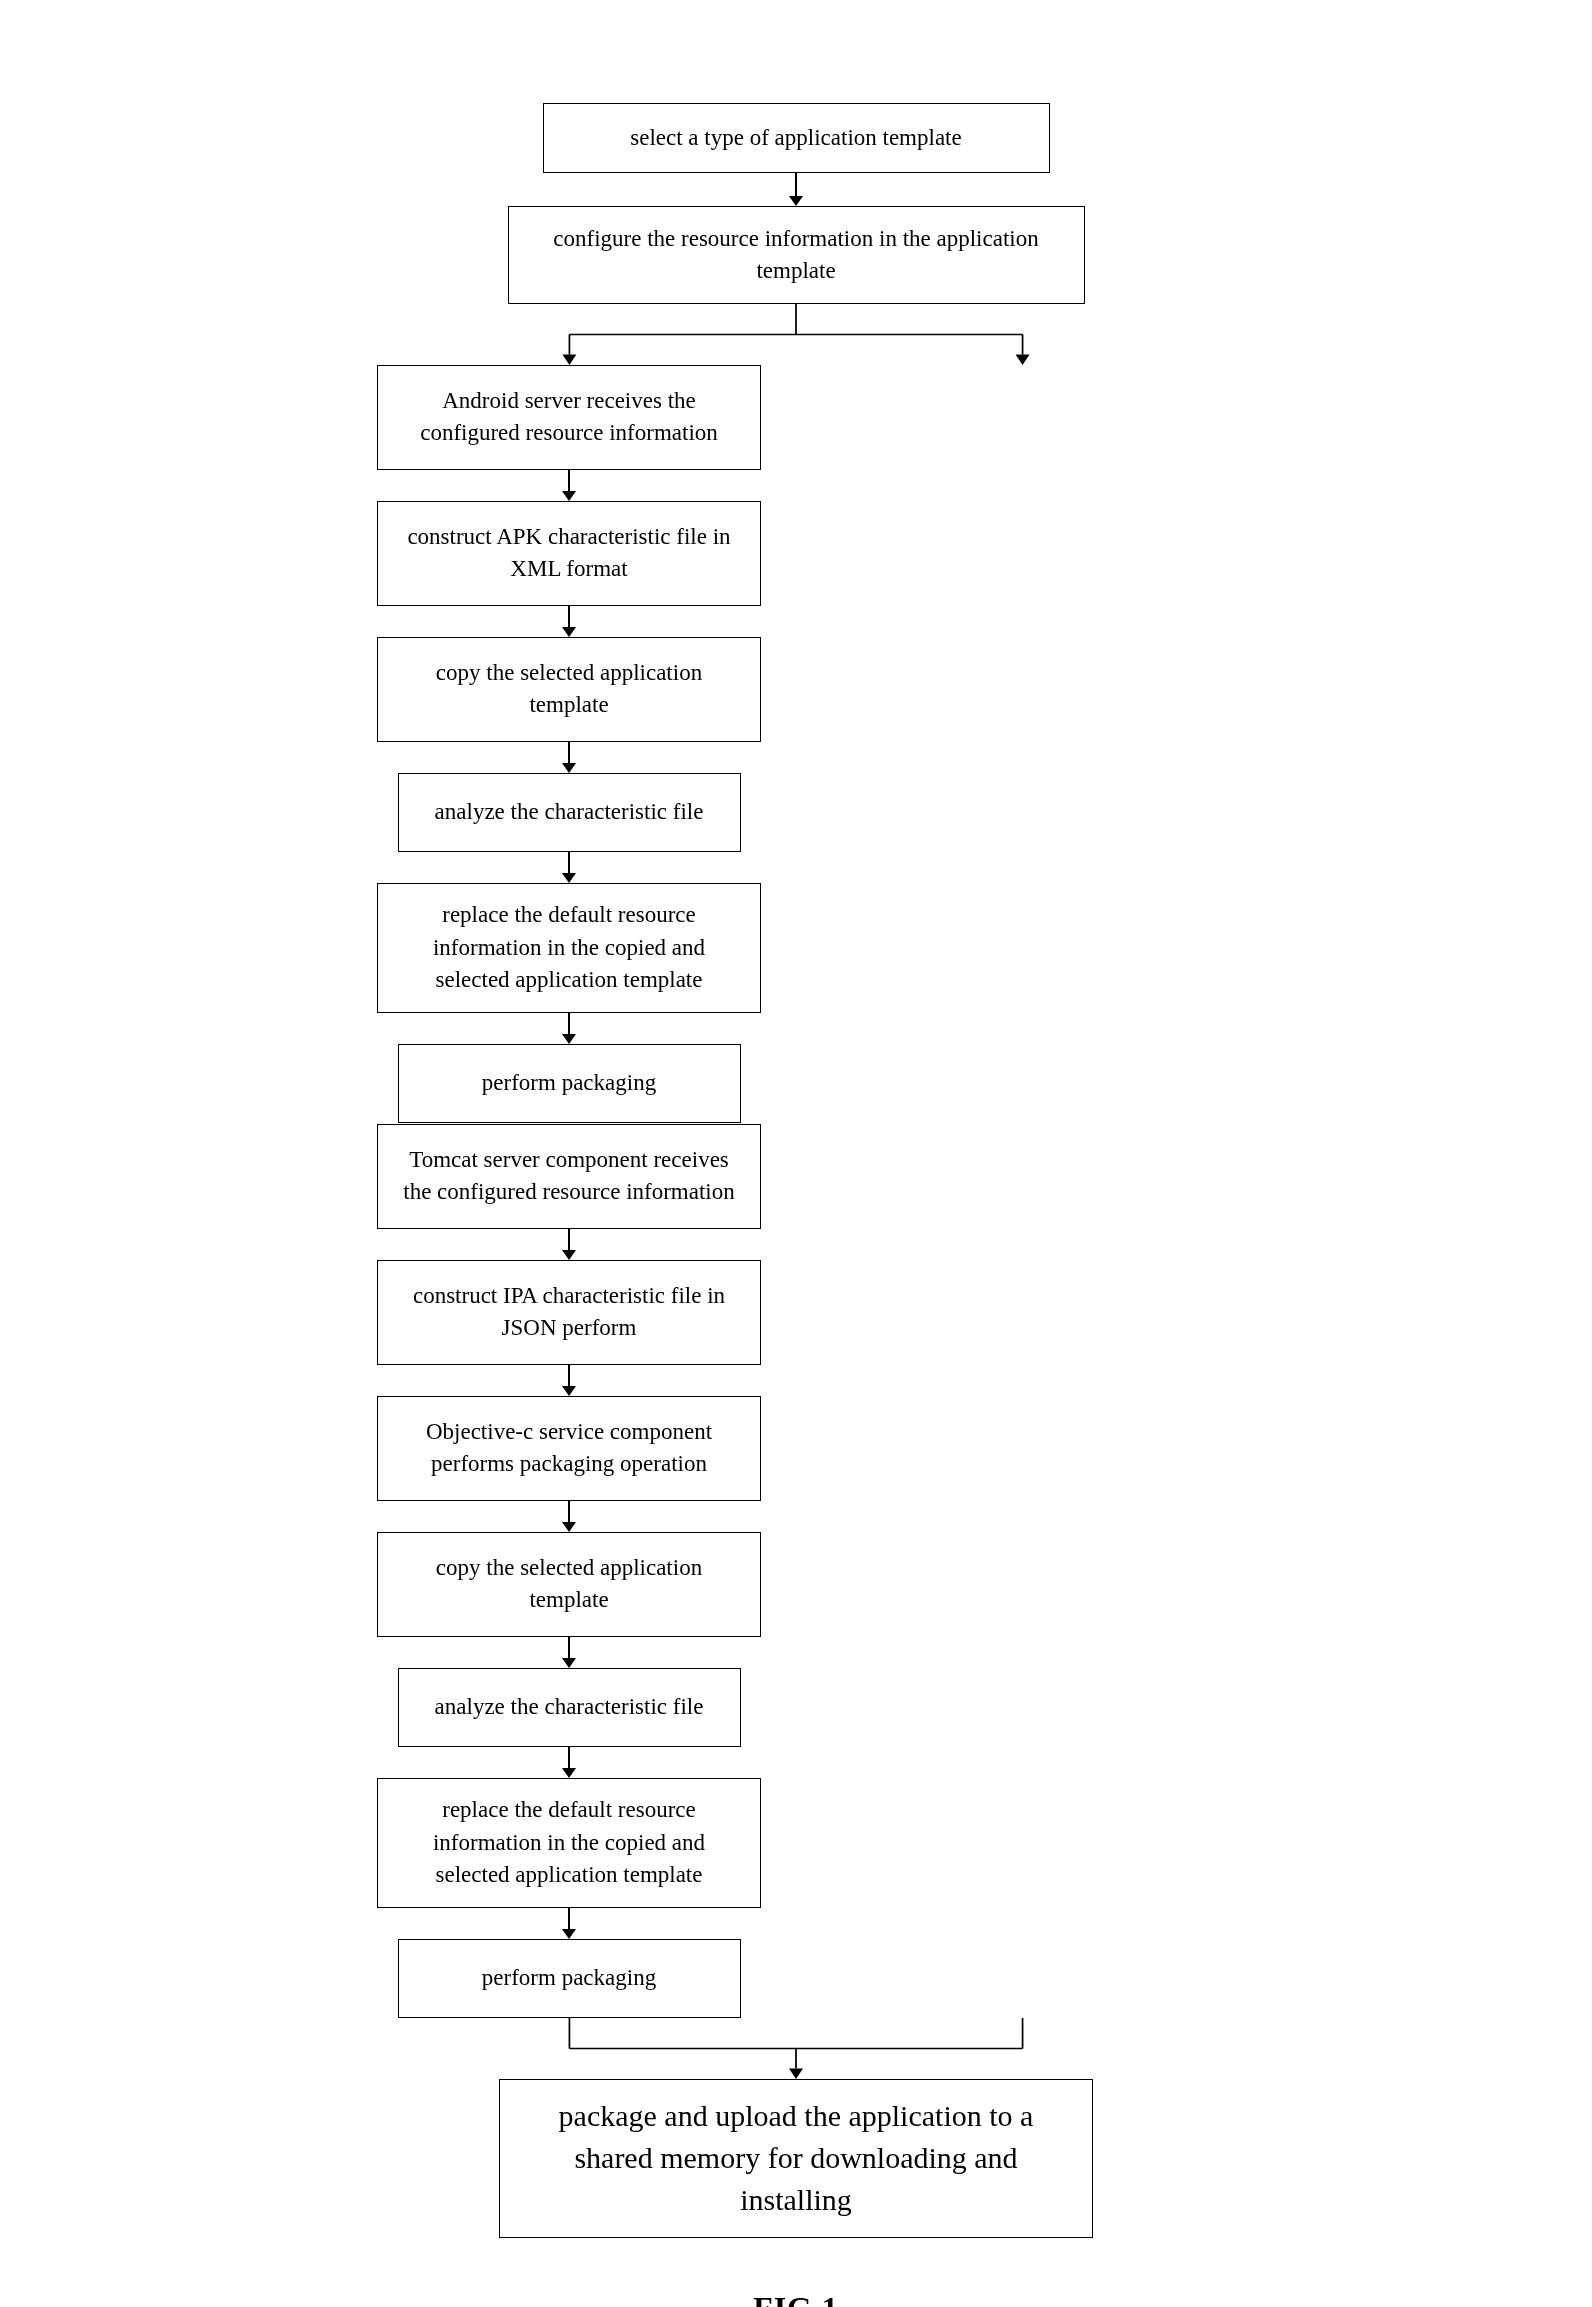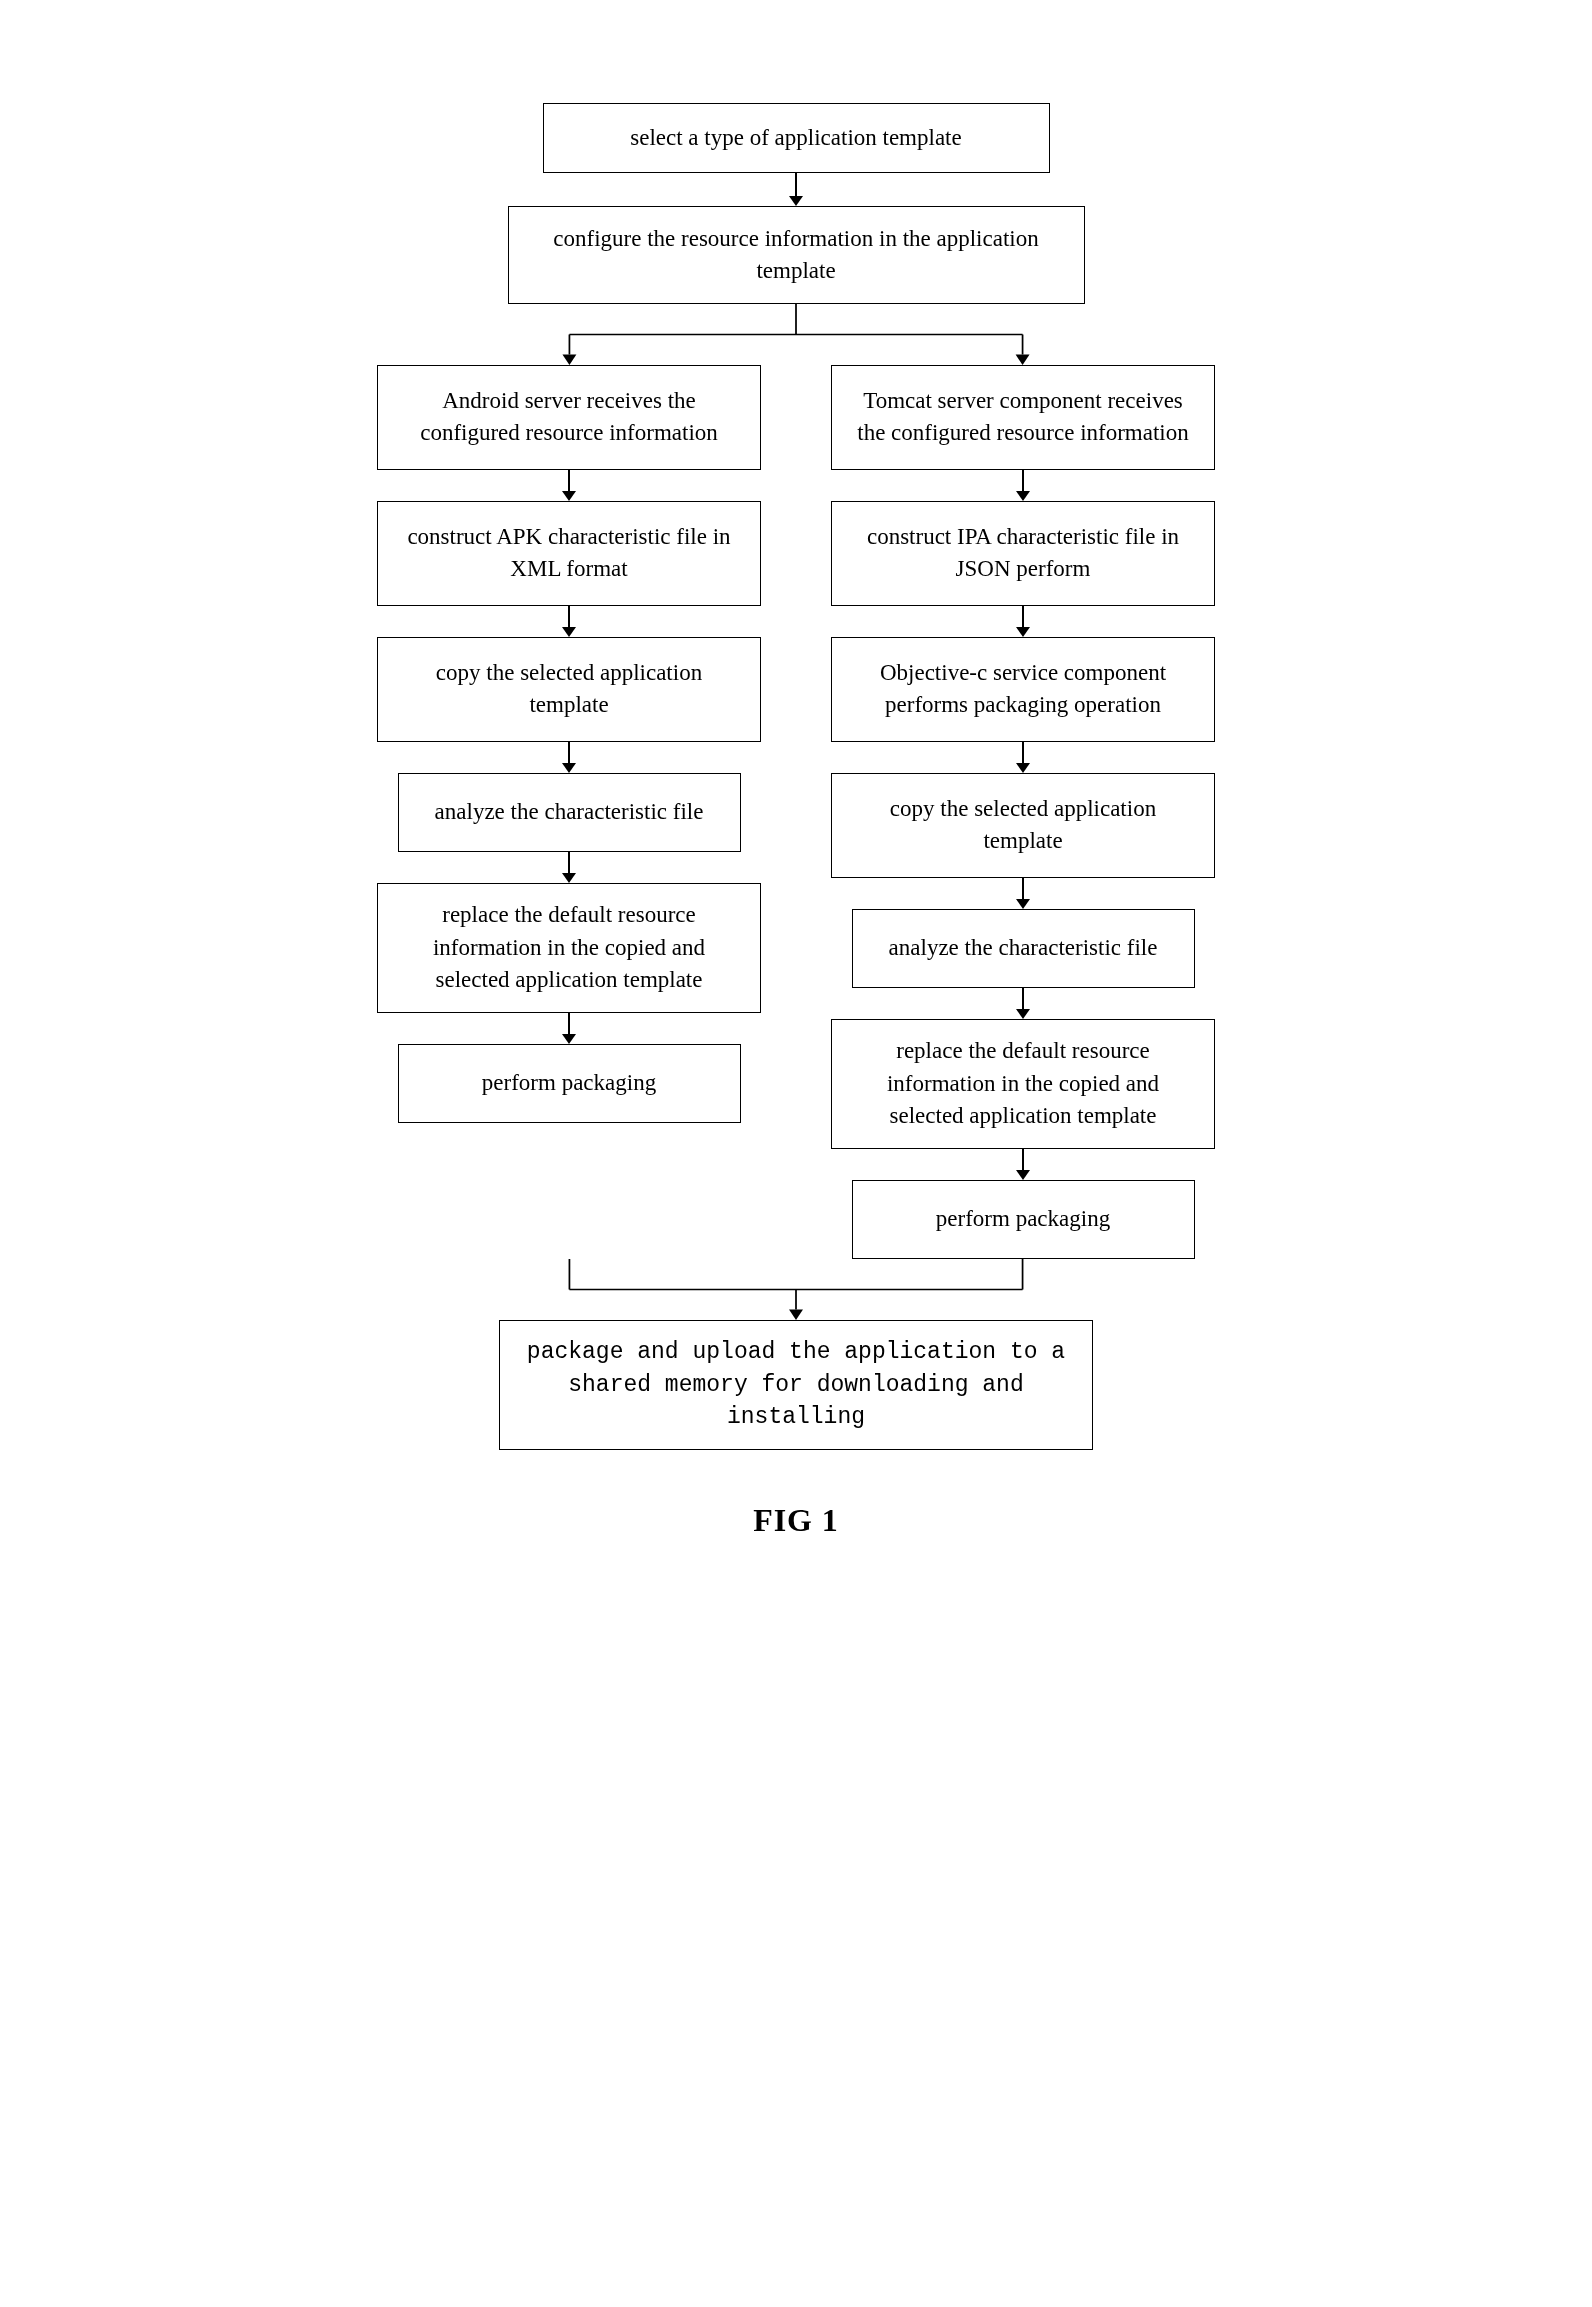--- a/index.html
+++ b/index.html
@@ -55,20 +55,21 @@
     }
     .box-col-tall {
       width: 384px;
       min-height: 105px;
     }
     .two-col {
       display: flex;
       justify-content: space-between;
       width: 856px;
       gap: 1px;
+      flex-direction: column;
     }
     .col-left, .col-right {
       display: flex;
       flex-direction: column;
       align-items: center;
       width: 402px;
     }
     .fig-label {
       font-size: 32px;
       font-weight: bold;
@@ -244,21 +245,21 @@
         <line x1="750" y1="0" x2="750" y2="35" stroke="#000" stroke-width="2"></line>
 
         <line x1="230" y1="35" x2="750" y2="35" stroke="#000" stroke-width="2"></line>
 
         <line x1="490" y1="35" x2="490" y2="58" stroke="#000" stroke-width="2"></line>
 
         <polygon points="482,58 498,58 490,70" fill="#000"></polygon>
       </svg>
     </div>
 
-    <div class="box" style="width:594px; min-height:105px; font-size:23px;font-family:Liberation Mono, monospace;">
+    <div class="box" style="width:594px; min-height:105px; font-size:30px;">
       <span>package and upload the  application to a shared memory for downloading and installing</span>
     </div>
 
     <div class="fig-label">FIG 1</div>
 
   </div>
 </div>
 
 
 </body></html>

